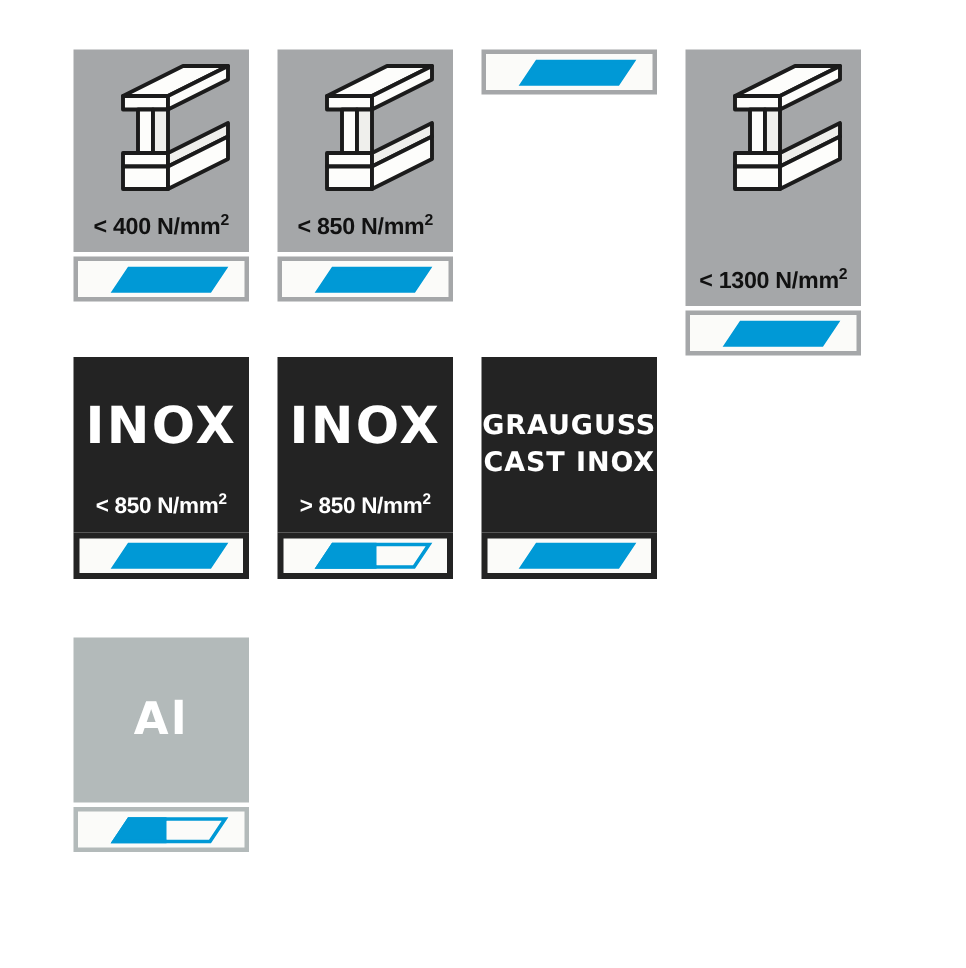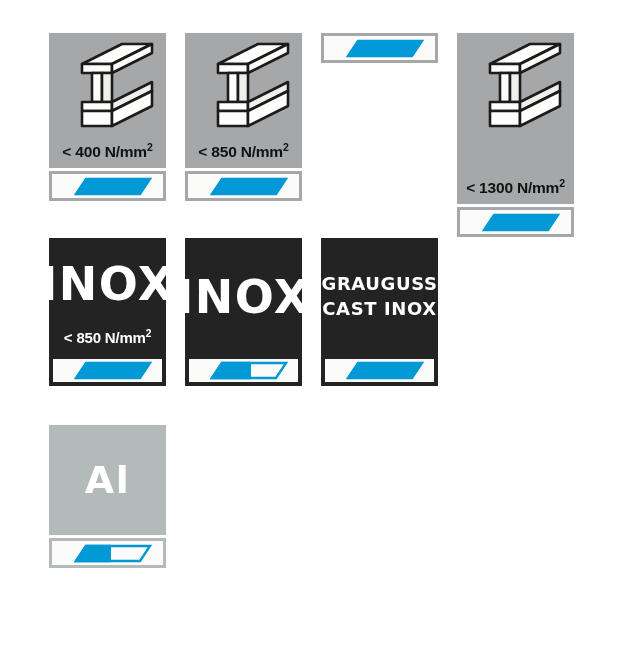--- a/index.html
+++ b/index.html
@@ -83,26 +83,26 @@
   
   .word {
     color: #ffffff;
     font-weight: bold;
     text-align: center;
     white-space: nowrap;
     font-family: "DejaVu Sans", sans-serif;
     letter-spacing: 1px;
   }
   .word--inox {
-    font-size: 46px;
+    font-size: 34px;
     line-height: 34px;
     letter-spacing: 1.5px;
   }
   .word--al {
-    font-size: 38px;
+    font-size: 30px;
     line-height: 30px;
     letter-spacing: 1.5px;
     color: #ffffff;
   }
   .cast-lines {
     display: flex;
     flex-direction: column;
     align-items: center;
     gap: 7px;
   }
@@ -248,20 +248,21 @@
         <path d="M14 17 L24 2 L88 2 L78 17 Z" fill="#0099d6" stroke="#0099d6" stroke-width="2.4"></path>
       </svg>
     </div>
   </div>
 
   <div class="tile tile--dark" style="left:185px; top:238px;">
     <div class="tile-body" style="height:117px;">
       <div class="flexfill"></div>
       <div class="word word--inox">INOX</div>
       <div class="flexfill"></div>
+      <div class="spec"><span>&gt; 850 N/mm</span><sup>2</sup></div>
     </div>
     <div class="gauge">
       <svg width="92" height="19" viewBox="0 0 92 19" aria-hidden="true">
         <defs>
           <clipPath id="c-inox2">
               <rect x="0" y="0" width="53" height="19"></rect>
             </clipPath>
         </defs>
         <path d="M14 17 L24 2 L88 2 L78 17 Z" fill="#fbfbf9" stroke="#0099d6" stroke-width="2.4"></path>
         <g clip-path="url(#c-inox2)">

